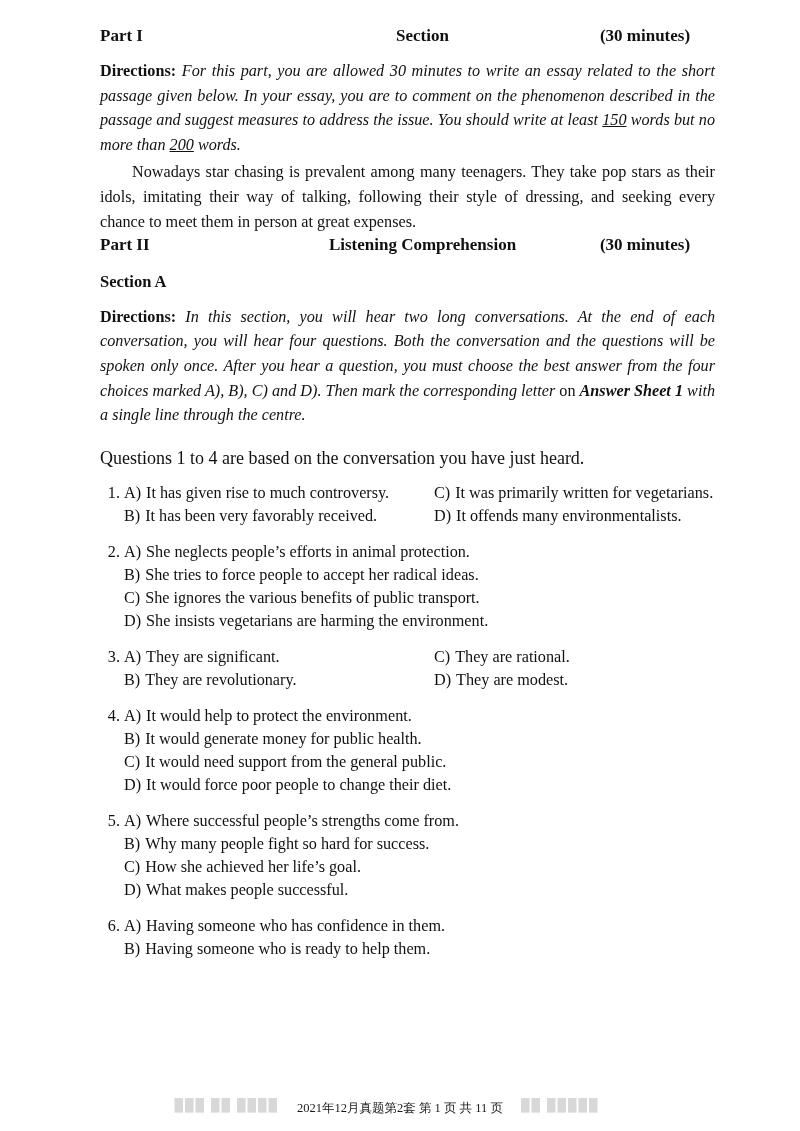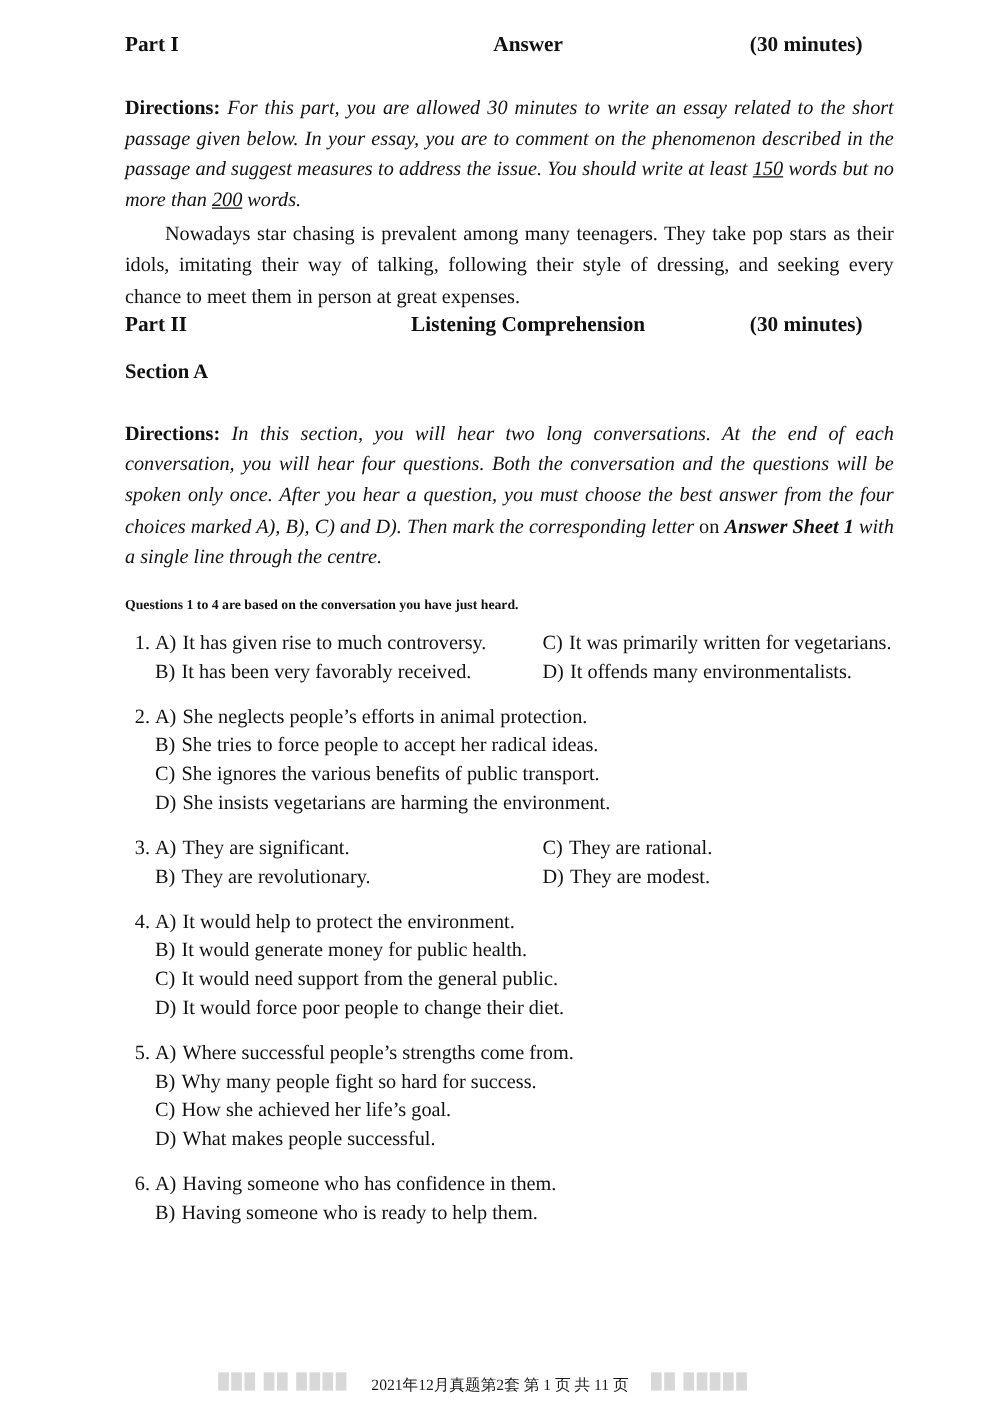--- a/index.html
+++ b/index.html
@@ -53,21 +53,21 @@
     font-size: 16.5px;
     margin-top: 17px;
   }
 
   
   .directions {
     font-size: 16.2px;
     line-height: 1.52;
     text-align: justify;
     text-justify: inter-word;
-    margin-top: 28px;
+    margin-top: 13px;
   }
   .directions .dir-label {
     font-weight: bold;
     font-style: normal;
   }
   .directions .dir-body {
     font-style: italic;
   }
   .u { text-decoration: underline; }
   .bi { font-weight: bold; font-style: italic; }
@@ -78,22 +78,22 @@
     font-size: 16.2px;
     line-height: 1.55;
     text-align: justify;
     text-justify: inter-word;
     text-indent: 32px;
     margin-top: 2px;
   }
 
   
   .q-group-heading {
-    font-weight: bold;
-    font-size: 11px;
+    font-weight: normal;
+    font-size: 18px;
     margin-top: 20px;
   }
 
   
   .question {
     margin-top: 13px;
     font-size: 16.2px;
     line-height: 1.42;
   }
   .q-row {
@@ -148,21 +148,21 @@
 </style>
 </head>
 <body>
 
 <div class="page">
   <div class="content">
 
 
     <div class="part-header" style="margin-top:26px;">
       <div class="p-left">Part I</div>
-      <div class="p-mid">Answer</div>
+      <div class="p-mid">Section</div>
       <div class="p-right">(30 minutes)</div>
     </div>
 
     <div class="directions">
       <span class="dir-label">Directions:</span>
       <span class="dir-body"><span>For this part, you are allowed 30 minutes to write an essay related to the short passage given below. In your essay, you are to comment on the phenomenon described in the passage and suggest measures to address the issue. You should write at least </span><span class="u">150</span><span> words but no more than </span><span class="u">200</span><span> words.</span></span>
     </div>
 
     <div class="passage">Nowadays star chasing is prevalent among many teenagers. They take pop stars as their idols, imitating their way of talking, following their style of dressing, and seeking every chance to meet them in person at great expenses.</div>
 

